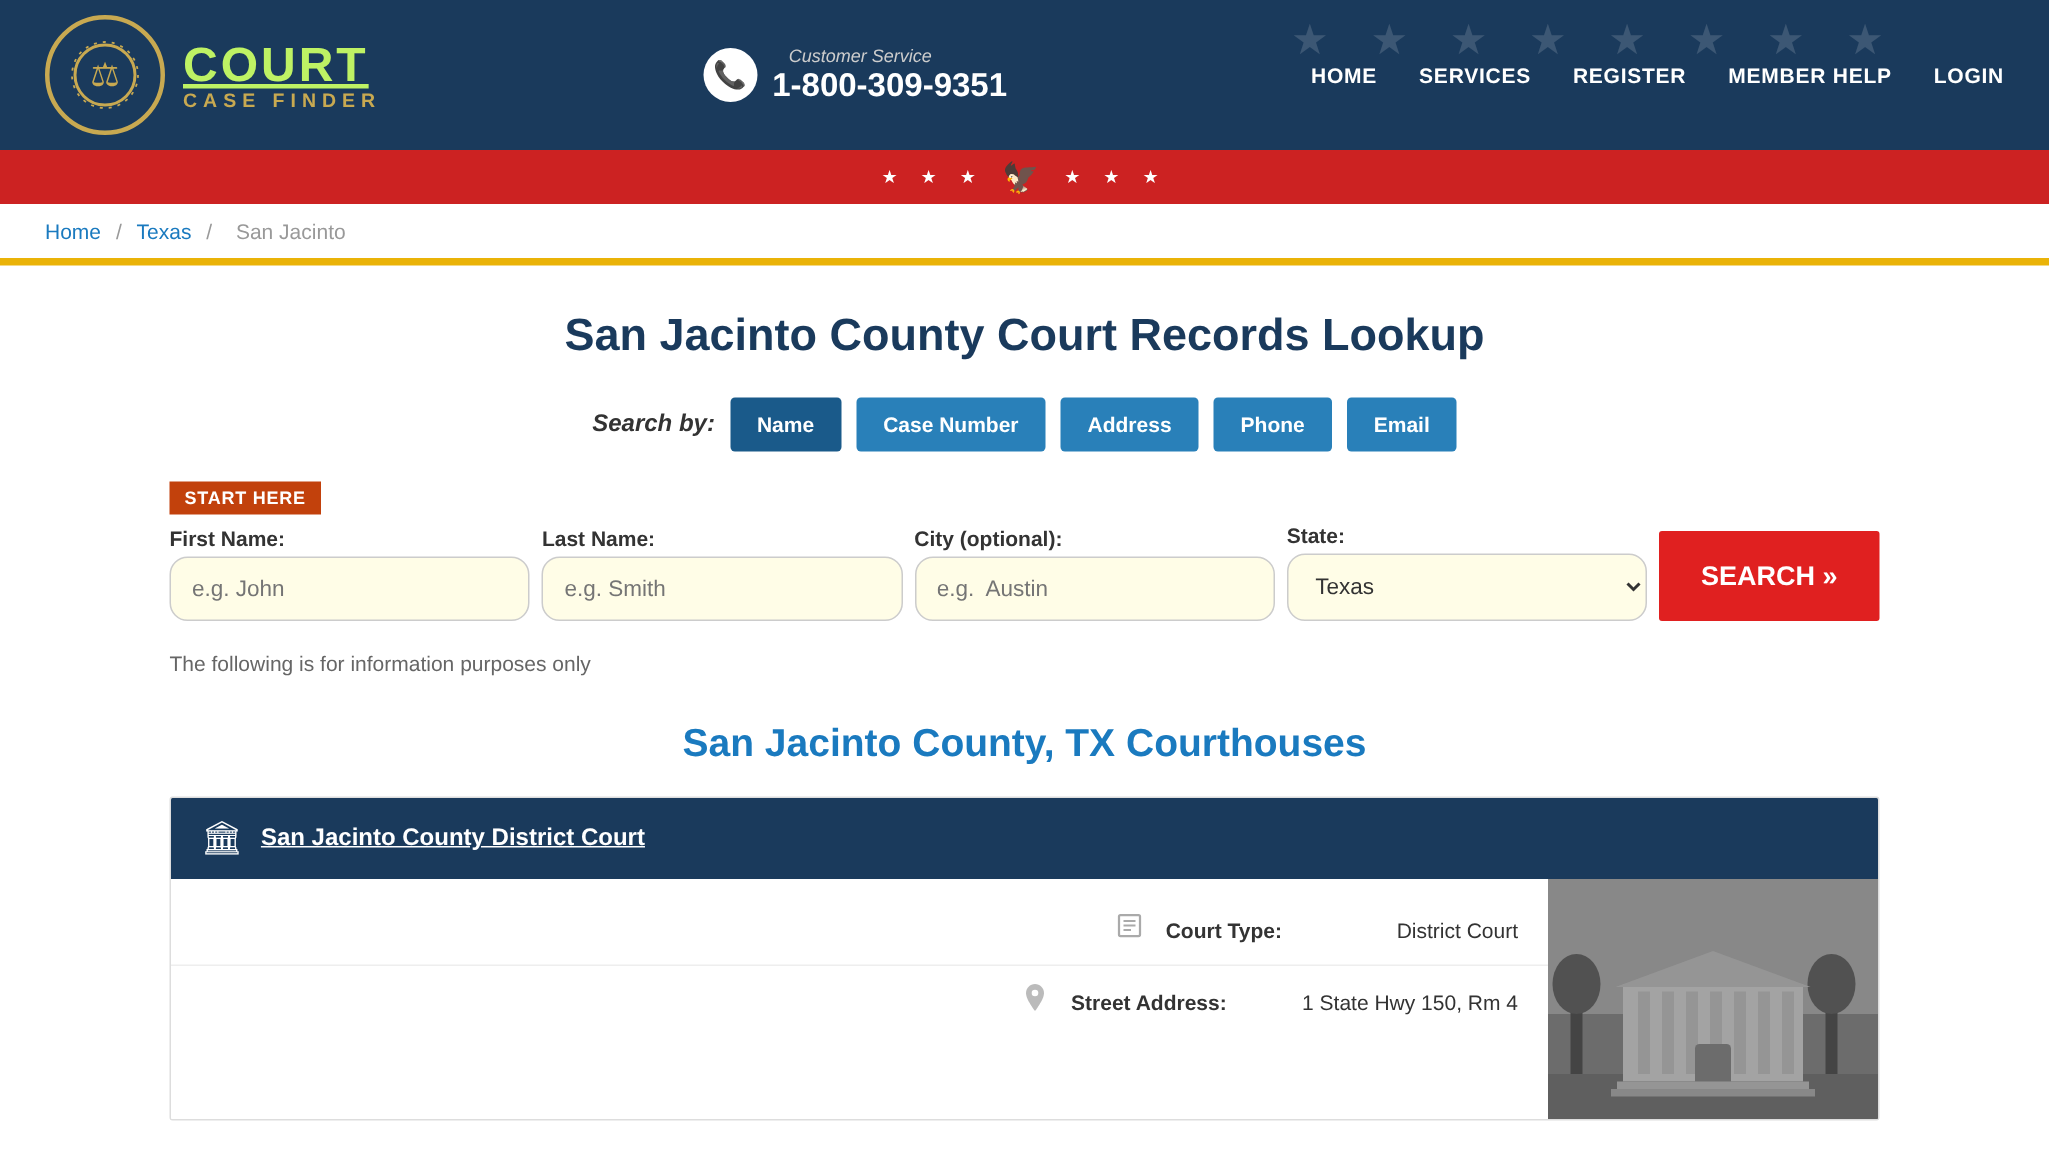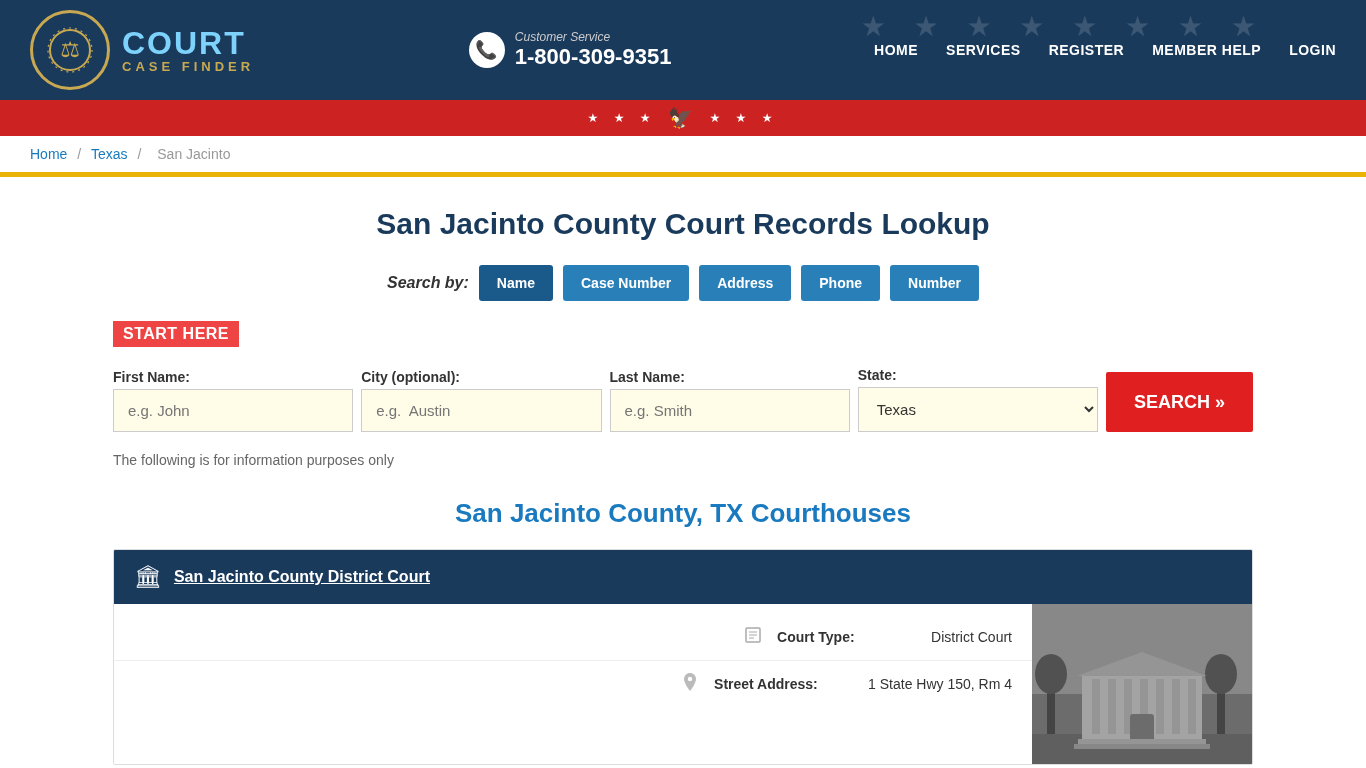--- a/index.html
+++ b/index.html
@@ -51,23 +51,24 @@
     .logo-text-block {
       background: #1a3a5c;
       padding: 8px 12px;
       display: flex;
       flex-direction: column;
       align-items: flex-start;
     }
     .logo-court {
       font-size: 32px;
       font-weight: 900;
-      color: #7dd3fc;
+      color: #bef264;
       letter-spacing: 2px;
       line-height: 1;
+      text-decoration: underline;
     }
     .logo-case-finder {
       font-size: 13px;
       letter-spacing: 4px;
       color: #c8a951;
       font-weight: bold;
       text-transform: uppercase;
     }
 
     .phone-area {
@@ -84,20 +85,21 @@
       display: flex;
       align-items: center;
       justify-content: center;
       color: #1a3a5c;
       font-size: 18px;
     }
     .phone-label {
       font-size: 12px;
       font-style: italic;
       color: #ccc;
+      margin-left: 11px;
     }
     .phone-number {
       font-size: 22px;
       font-weight: bold;
       color: #fff;
     }
 
     .nav-links {
       display: flex;
       gap: 28px;
@@ -184,27 +186,27 @@
       font-size: 14px;
       font-weight: bold;
       border-radius: 3px;
     }
     .search-tab.active {
       background: #1a5a8a;
     }
 
     .start-here-badge {
       display: inline-block;
-      background: #ef4444;
-      color: #fff;
-      font-size: 16px;
+      background: #c2410c;
+      color: #fff;
+      font-size: 12px;
       font-weight: bold;
       padding: 4px 10px;
       text-transform: uppercase;
-      margin-bottom: 20px;
+      margin-bottom: 6px;
       letter-spacing: 0.5px;
     }
 
     .search-form-row {
       display: flex;
       gap: 8px;
       align-items: flex-end;
       margin-bottom: 20px;
     }
     .form-group {
@@ -216,21 +218,21 @@
     .form-group label {
       font-weight: bold;
       font-size: 14px;
       color: #333;
     }
     .form-group input, .form-group select {
       padding: 12px 14px;
       border: 1px solid #ccc;
       background: #fffde7;
       font-size: 15px;
-      border-radius: 0;
+      border-radius: 12px;
       width: 100%;
       color: #999;
     }
     .form-group select {
       color: #333;
       appearance: auto;
     }
 
     .search-button {
       background: #e02020;
@@ -392,39 +394,39 @@
 
   <h1 class="page-title">San Jacinto County Court Records Lookup</h1>
 
   
   <div class="search-by-row">
     <span class="search-by-label">Search by:</span>
     <button class="search-tab active">Name</button>
     <button class="search-tab">Case Number</button>
     <button class="search-tab">Address</button>
     <button class="search-tab">Phone</button>
-    <button class="search-tab">Number</button>
+    <button class="search-tab">Email</button>
   </div>
 
   
   <div class="start-here-badge">START HERE</div>
 
   
   <div class="search-form-row">
     <div class="form-group">
       <label>First Name:</label>
       <input type="text" placeholder="e.g. John" style="">
     </div>
     <div class="form-group">
+      <label>Last Name:</label>
+      <input type="text" placeholder="e.g. Smith" style="">
+    </div>
+    <div class="form-group">
       <label>City (optional):</label>
       <input type="text" placeholder="e.g.  Austin" style="">
-    </div>
-    <div class="form-group">
-      <label>Last Name:</label>
-      <input type="text" placeholder="e.g. Smith" style="">
     </div>
     <div class="form-group">
       <label>State:</label>
       <select>
         <option>Texas</option>
         <option>Alabama</option>
         <option>Alaska</option>
         <option>Arizona</option>
         <option>Arkansas</option>
         <option>California</option>

